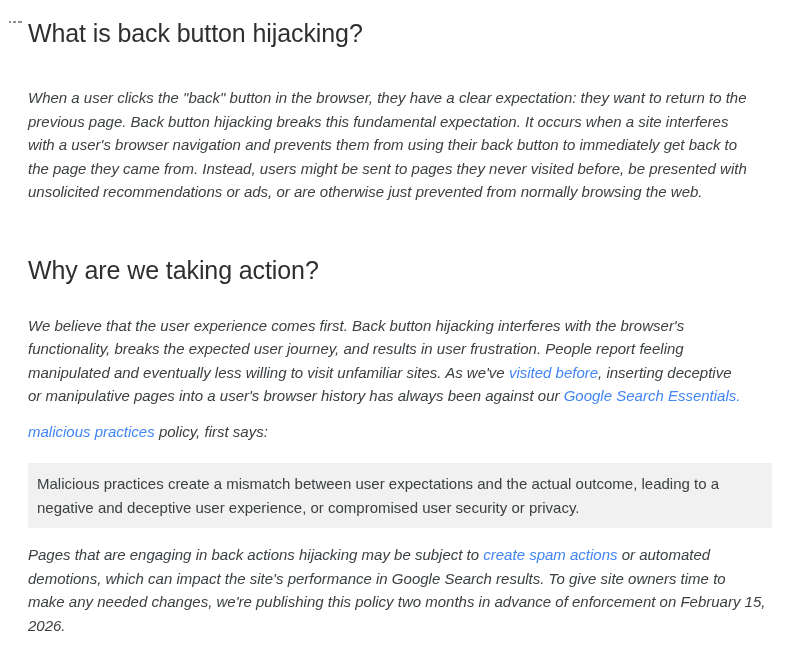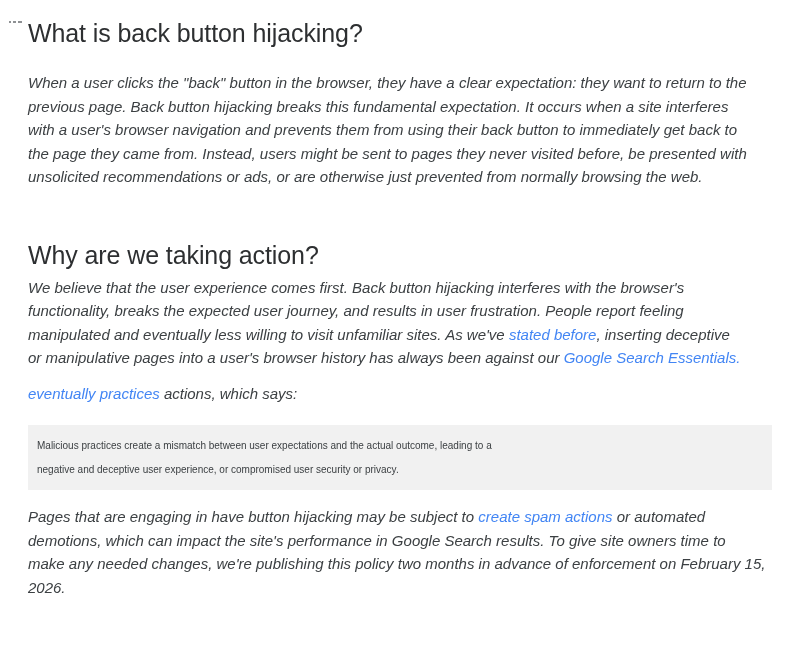--- a/index.html
+++ b/index.html
@@ -18,41 +18,41 @@
     position:relative;
     overflow:hidden;
   }
   .content{padding:0 28px;}
   .section-heading{
     font-size:25px;
     line-height:32px;
     font-weight:400;
     letter-spacing:-0.1px;
     color:var(--heading);
-    margin:50px 0 5px 0;
+    margin:50px 0 28px 0;
   }
-  .section-heading.first{margin:17px 0 22px 0;}
+  .section-heading.first{margin:17px 0 37px 0;}
   .body-paragraph{
     font-size:15px;
     line-height:23.5px;
     color:var(--body);
     margin:0 0 12px 0;
     white-space:pre-line;
     font-style:italic;
   }
   .inline-link{
     color:var(--link);
     text-decoration:none;
     cursor:pointer;
   }
   .quote-block{
     background:var(--quote-bg);
     margin:20px 0 15px 0;
     padding:9px 36px 9px 9px;
-    font-size:10px;
+    font-size:15px;
     line-height:23.5px;
     color:var(--body);
     white-space:pre-line;
   }
   .clip-artifact{
     position:absolute;
     top:21px;left:9px;
     display:flex;gap:2px;
     opacity:.7;
   }
@@ -77,26 +77,26 @@
   <p class="body-paragraph"><span>When a user clicks the "back" button in the browser, they have a clear expectation: they want to return to the
 previous page. Back button hijacking breaks this fundamental expectation. It occurs when a site interferes
 with a user's browser navigation and prevents them from using their back button to immediately get back to
 the page they came from. Instead, users might be sent to pages they never visited before, be presented with
 unsolicited recommendations or ads, or are otherwise just prevented from normally browsing the web.</span></p>
 
   <h2 class="section-heading">Why are we taking action?</h2>
 
   <p class="body-paragraph"><span>We believe that the user experience comes first. Back button hijacking interferes with the browser's
 functionality, breaks the expected user journey, and results in user frustration. People report feeling
-manipulated and eventually less willing to visit unfamiliar sites. As we've </span><a class="inline-link" href="#">stated before</a><span>, inserting deceptive
+manipulated and eventually less willing to visit unfamiliar sites. As we've </span><a class="inline-link" href="#">visited before</a><span>, inserting deceptive
 or manipulative pages into a user's browser history has always been against our </span><a class="inline-link" href="#">Google Search Essentials.</a></p>
 
-  <p class="body-paragraph"><a class="inline-link" href="#">eventually practices</a><span> actions, which says:</span></p>
+  <p class="body-paragraph"><a class="inline-link" href="#">malicious practices</a><span> policy, first says:</span></p>
 
   <blockquote class="quote-block">Malicious practices create a mismatch between user expectations and the actual outcome, leading to a
 negative and deceptive user experience, or compromised user security or privacy.</blockquote>
 
-  <p class="body-paragraph"><span>Pages that are engaging in have button hijacking may be subject to </span><a class="inline-link" href="#">create spam actions</a><span> or automated
+  <p class="body-paragraph"><span>Pages that are engaging in back actions hijacking may be subject to </span><a class="inline-link" href="#">create spam actions</a><span> or automated
 demotions, which can impact the site's performance in Google Search results. To give site owners time to
 make any needed changes, we're publishing this policy two months in advance of enforcement on February 15,
 2026.</span></p>
 
 </div>
 
 </body></html>

